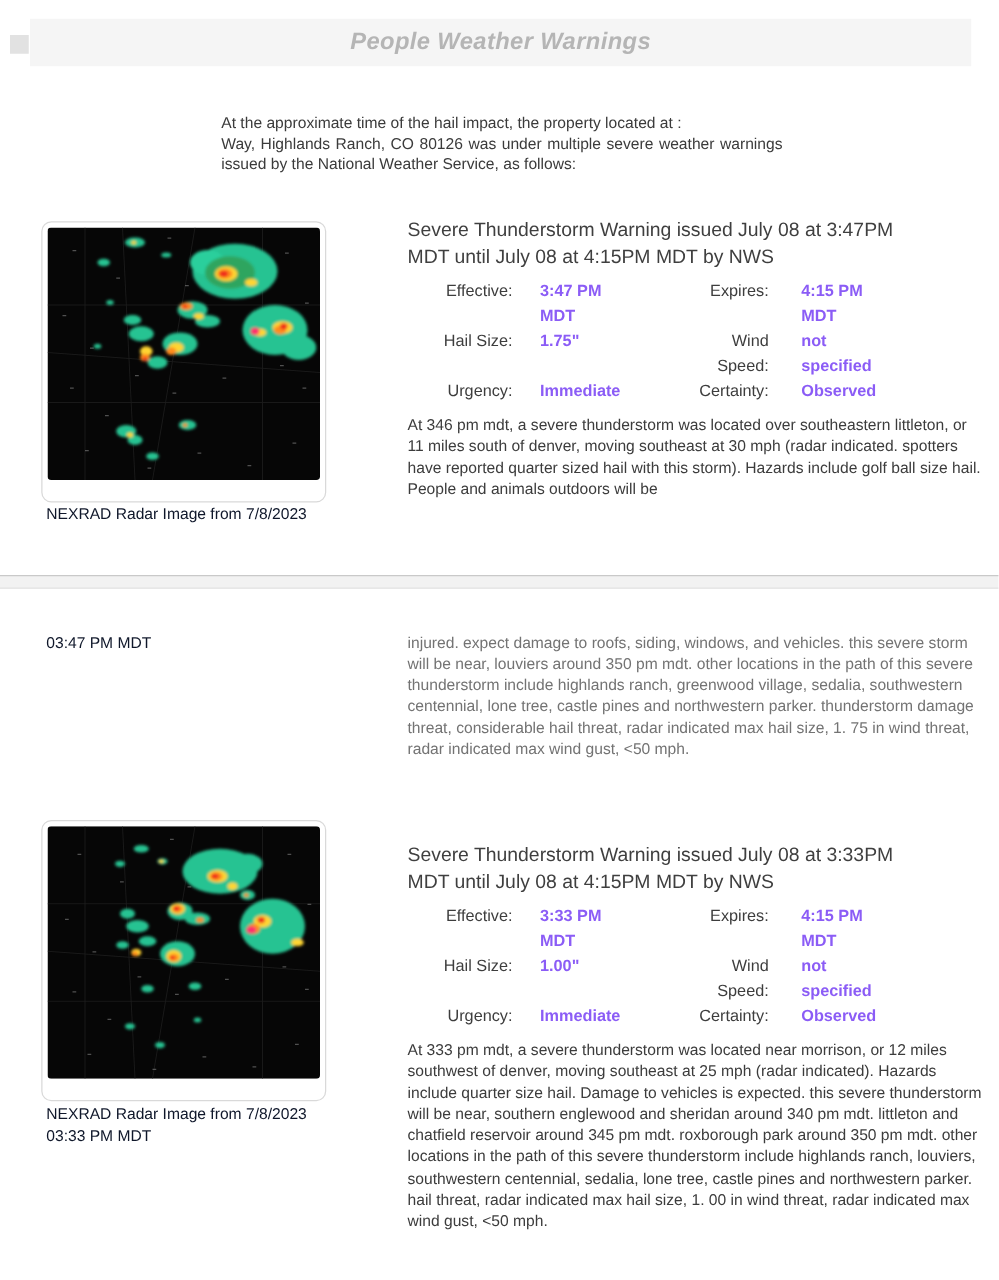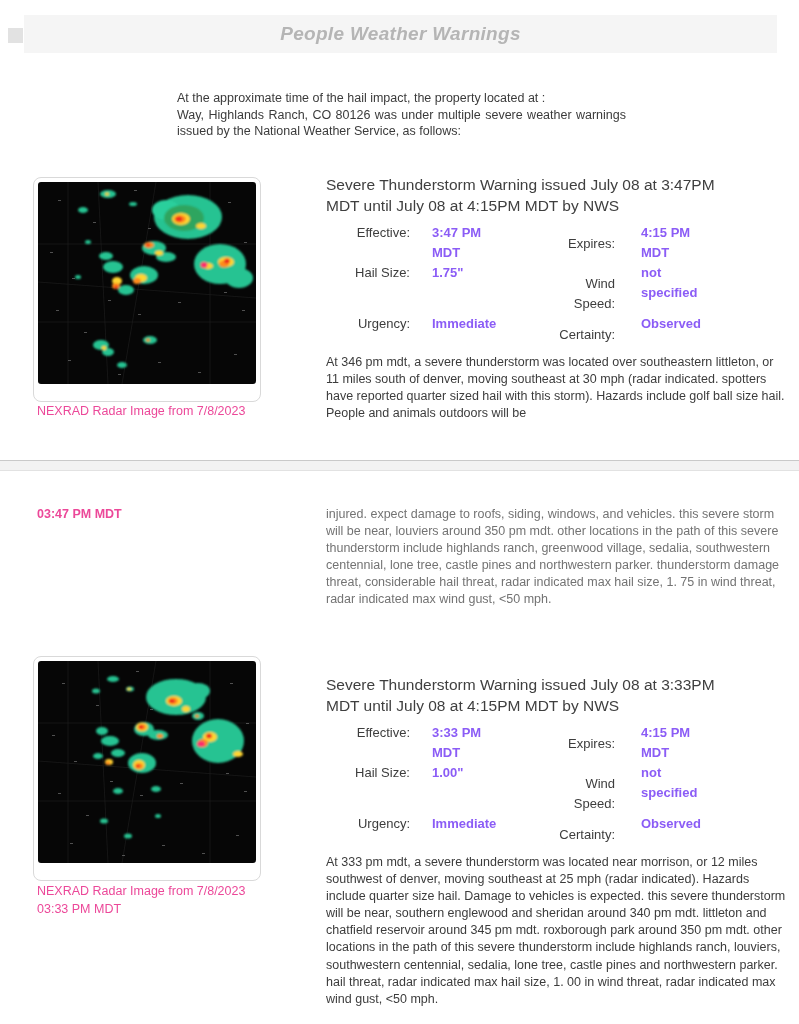--- a/index.html
+++ b/index.html
@@ -15,35 +15,35 @@
 
   .intro { position:absolute; left:177px; top:90px; width:449px; font-size:12.5px; line-height:16.7px; color:#3b3b3b; }
   .intro .stretch { text-align:justify; text-align-last:justify; }
 
   .radar-card { position:absolute; left:33px; width:228px; height:225px; background:#fff;
                 border:1px solid #d9d9d9; border-radius:8px; padding:4px 4px 17px 4px; }
   .radar-card svg { display:block; width:218px; height:202px; border-radius:3px; }
   .radar-card-1 { top:177px; }
   .radar-card-2 { top:656px; }
 
-  .caption { position:absolute; left:37px; font-size:12.5px; color:#ec4899; line-height:17px; }
+  .caption { position:absolute; left:37px; font-size:12.5px; color:#0f172a; line-height:17px; }
   .cap-1 { top:403px; }
-  .time-1 { top:506px;font-weight:bold; }
+  .time-1 { top:506px; }
   .cap-2 { top:883px; }
   .time-2 { top:901px; }
 
   .wcol { position:absolute; left:326px; width:462px; }
   .wcol-1 { top:175px; }
   .wcol-2 { top:675px; }
   .whead { font-size:15.5px; line-height:20.5px; color:#3f3f3f; }
 
   .wtable { display:grid; grid-template-columns:106px 123px 86px 70px; margin-top:7px; font-size:13px; line-height:20px; }
   .wtable .lbl { color:#3d3d3d; text-align:right; }
   .wtable .lbl1 { padding-right:22px; }
-  .wtable .lbl2 { padding-right:26px;margin-top:11px; }
+  .wtable .lbl2 { padding-right:26px; }
   .wtable .lbl2 .inner { display:inline-block; width:60px; text-align:right; }
   .wtable .val { font-weight:bold; color:#8b5cf6; }
   .wtable .val .inner { display:block; width:70px; }
 
   .wbody { margin-top:9px; font-size:12.5px; line-height:17.1px; color:#3c3c3c; width:462px; }
 
   .pagebreak { position:absolute; left:0; top:460px; width:799px; height:11px;
                background:#f2f2f2; border-top:1.5px solid #c9c9c9; border-bottom:1px solid #e2e2e2; }
 
   .bodycont { position:absolute; left:326px; top:506px; width:462px; font-size:12.5px; line-height:17.1px; color:#737373; }

